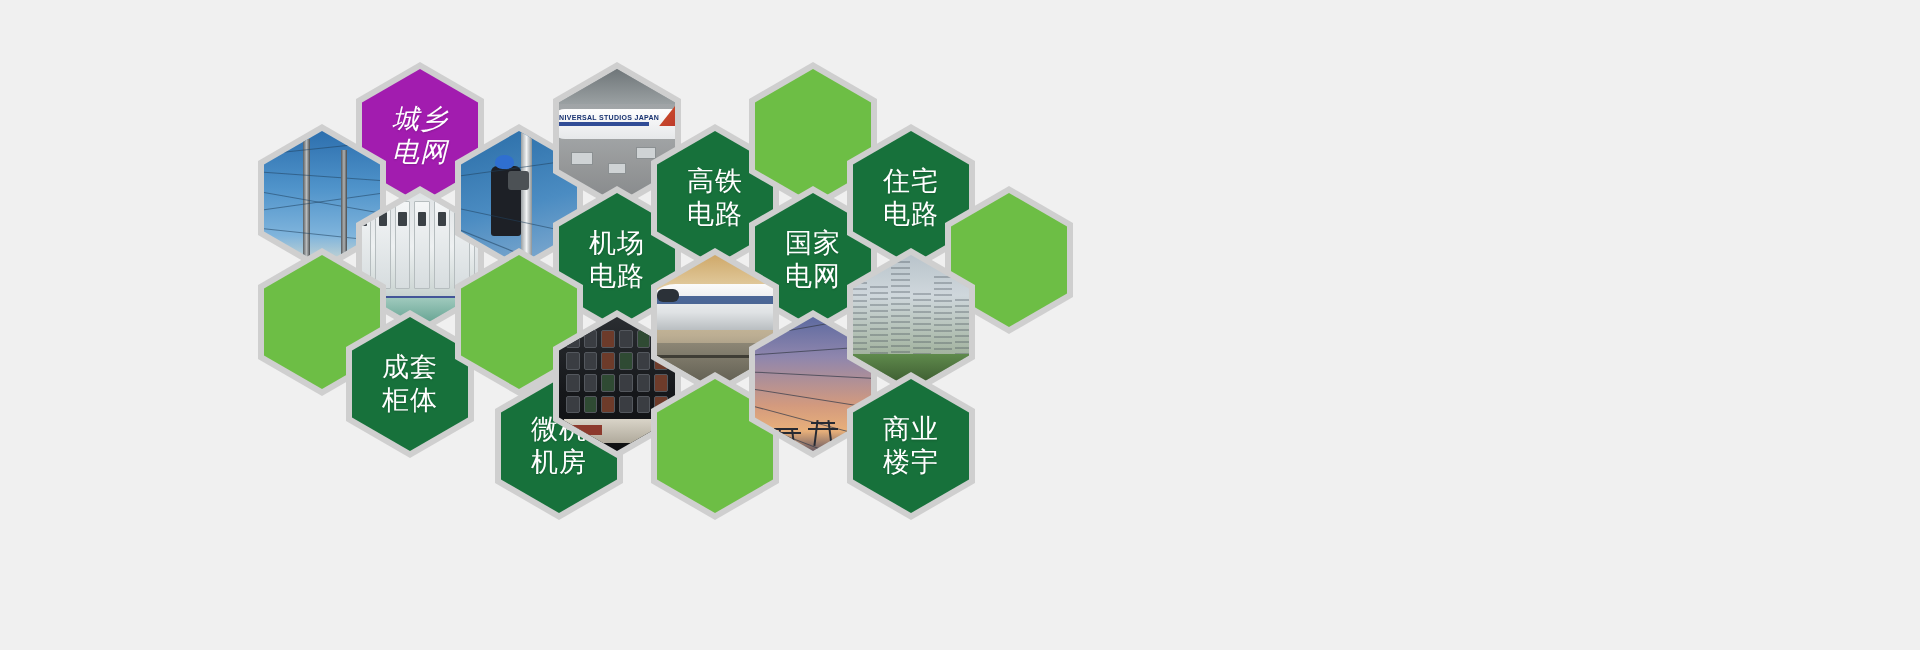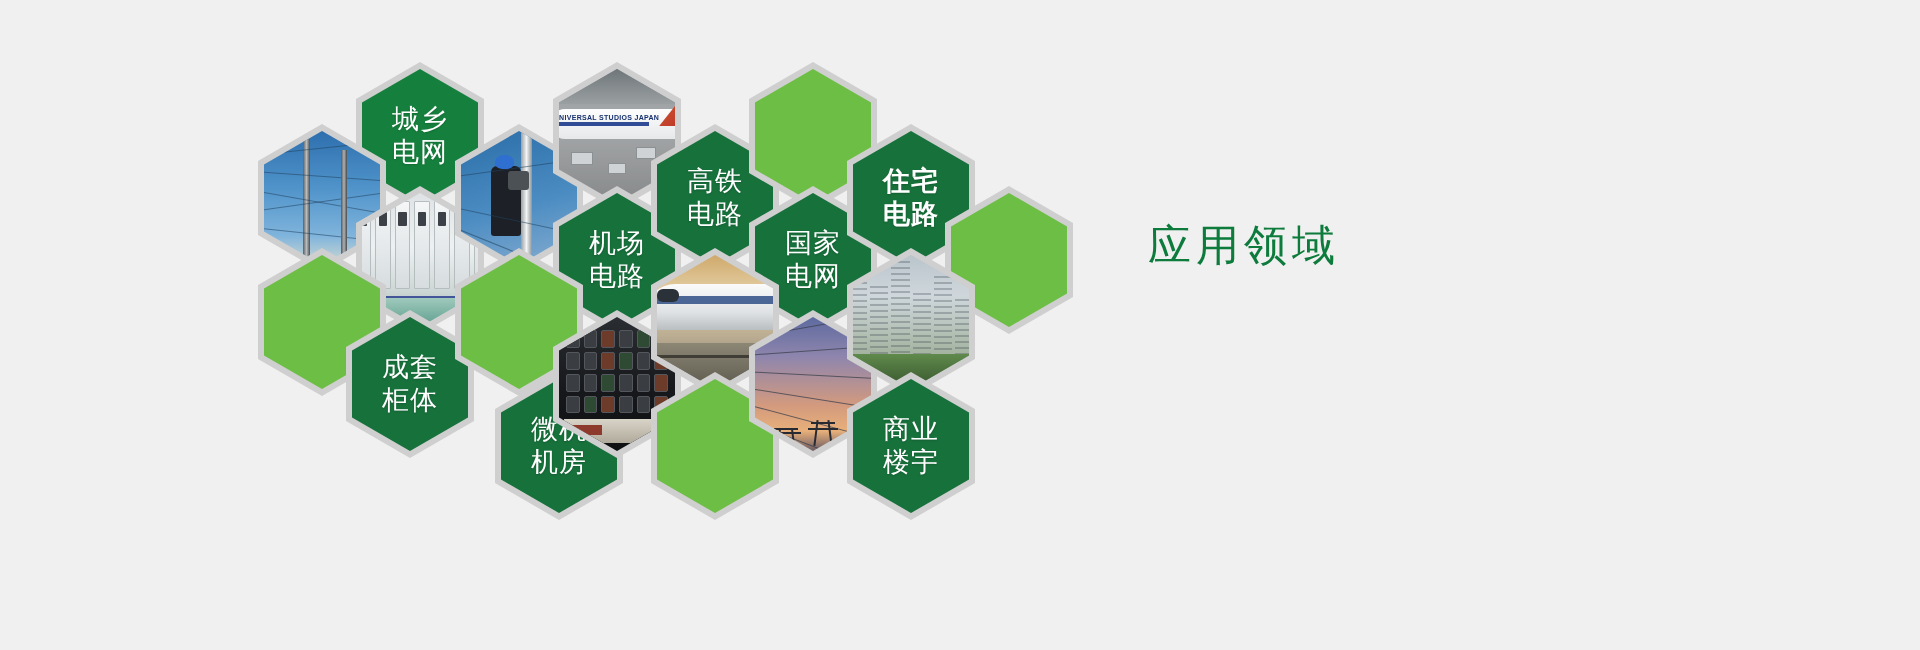--- a/index.html
+++ b/index.html
@@ -156,21 +156,21 @@
     font-family:"Liberation Sans",sans-serif;
   }
 </style>
 </head>
 <body>
 
 <div id="stage">
 
   <div id="hex-layer">
       <div class="hex rim" style="left: 356px; top: 62px;">
-        <div class="inner" style="background: #15803d;">
+        <div class="inner" style="background: #a21caf; font-style: italic;">
           <div class="lbl">城乡
 电网</div>
         </div>
       </div>
       <div class="hex rim" style="left: 258px; top: 124px;">
         <div class="inner" style="background: rgb(200, 205, 208);">
           <div class="ph ph-pole">
             <div class="pole-wires">
               <i style="top: 8%; transform: rotate(-14deg);"></i>
               <i style="top: 18%; transform: rotate(-6deg);"></i>
@@ -242,21 +242,21 @@
       <div class="hex rim" style="left: 749px; top: 62px;">
         <div class="inner" style="background: rgb(109, 190, 69);"></div>
       </div>
       <div class="hex rim" style="left: 749px; top: 186px;">
         <div class="inner" style="background: rgb(23, 113, 59);">
           <div class="lbl">国家
 电网</div>
         </div>
       </div>
       <div class="hex rim" style="left: 847px; top: 124px;">
-        <div class="inner" style="background: rgb(23, 113, 59); font-weight: bold;">
+        <div class="inner" style="background: rgb(23, 113, 59);">
           <div class="lbl">住宅
 电路</div>
         </div>
       </div>
       <div class="hex rim" style="left: 945px; top: 186px;">
         <div class="inner" style="background: rgb(109, 190, 69);"></div>
       </div>
       <div class="hex rim" style="left: 258px; top: 248px;">
         <div class="inner" style="background: rgb(109, 190, 69);"></div>
       </div>
@@ -365,16 +365,15 @@
       </div>
       <div class="hex rim" style="left: 847px; top: 372px;">
         <div class="inner" style="background: rgb(23, 113, 59);">
           <div class="lbl">商业
 楼宇</div>
         </div>
       </div>
     </div>
 
   <div id="title-block">
-    <div id="title-cn">应用领域</div>
   </div>
 
 </div>
 
 </body></html>

